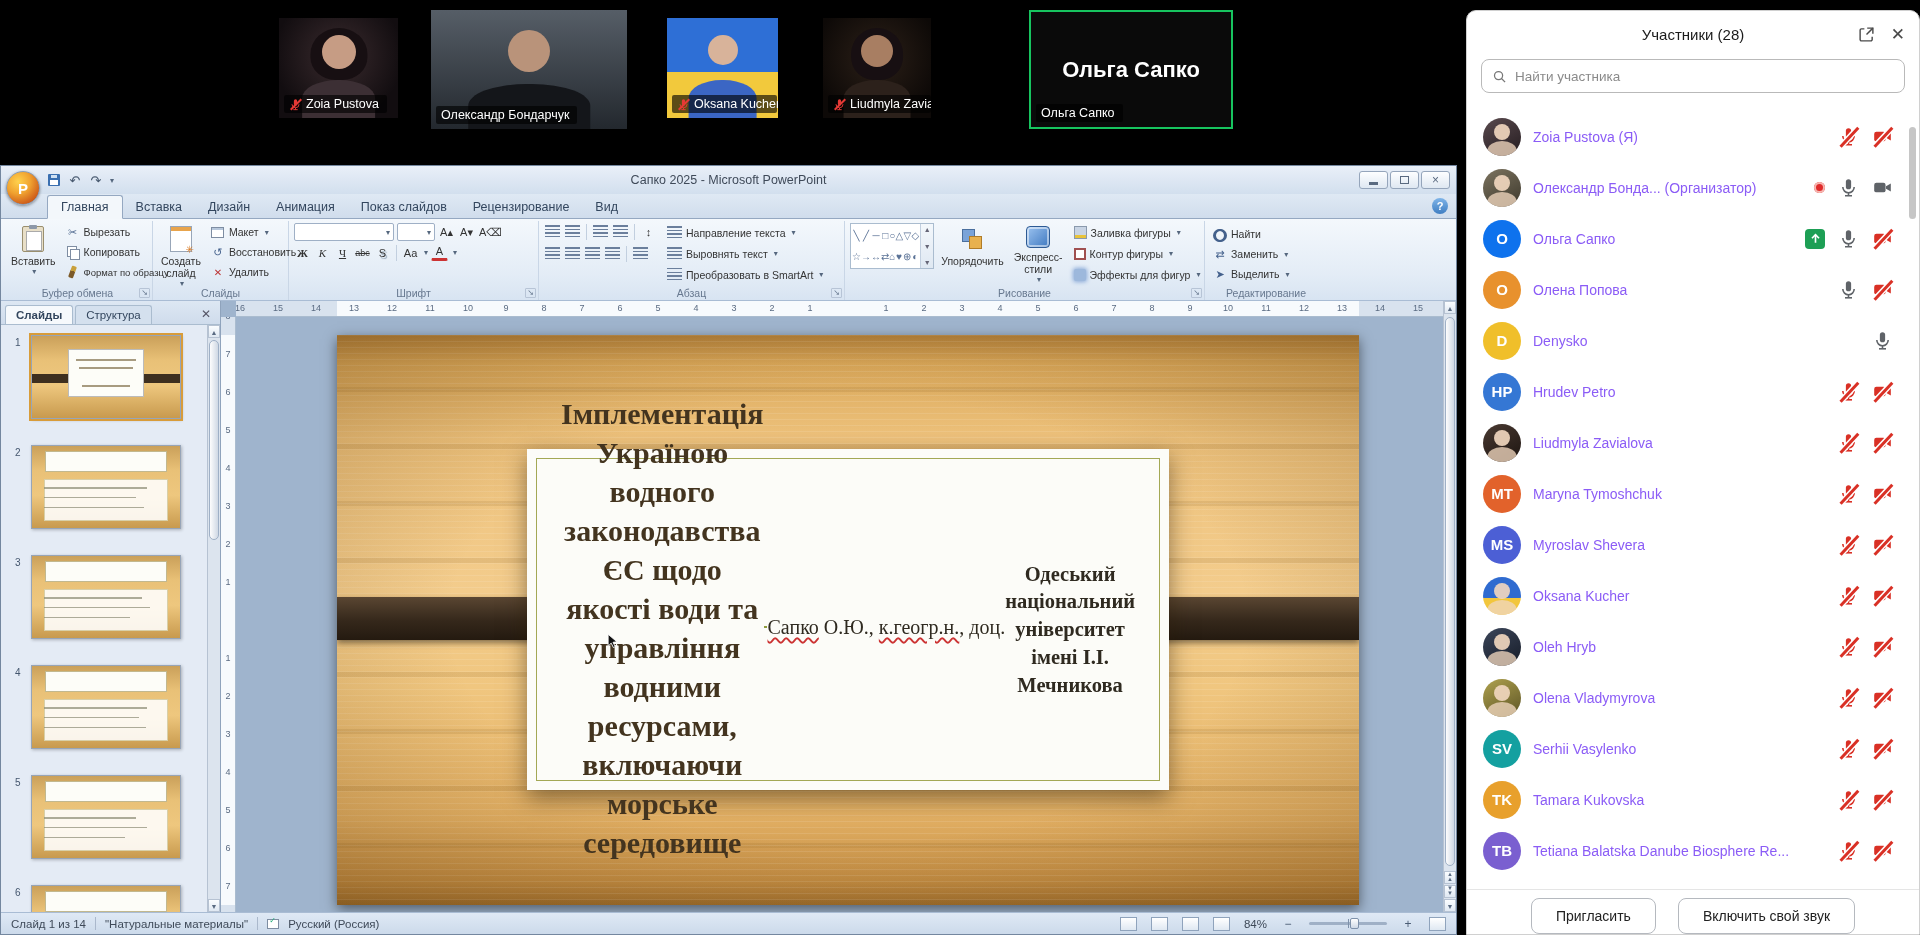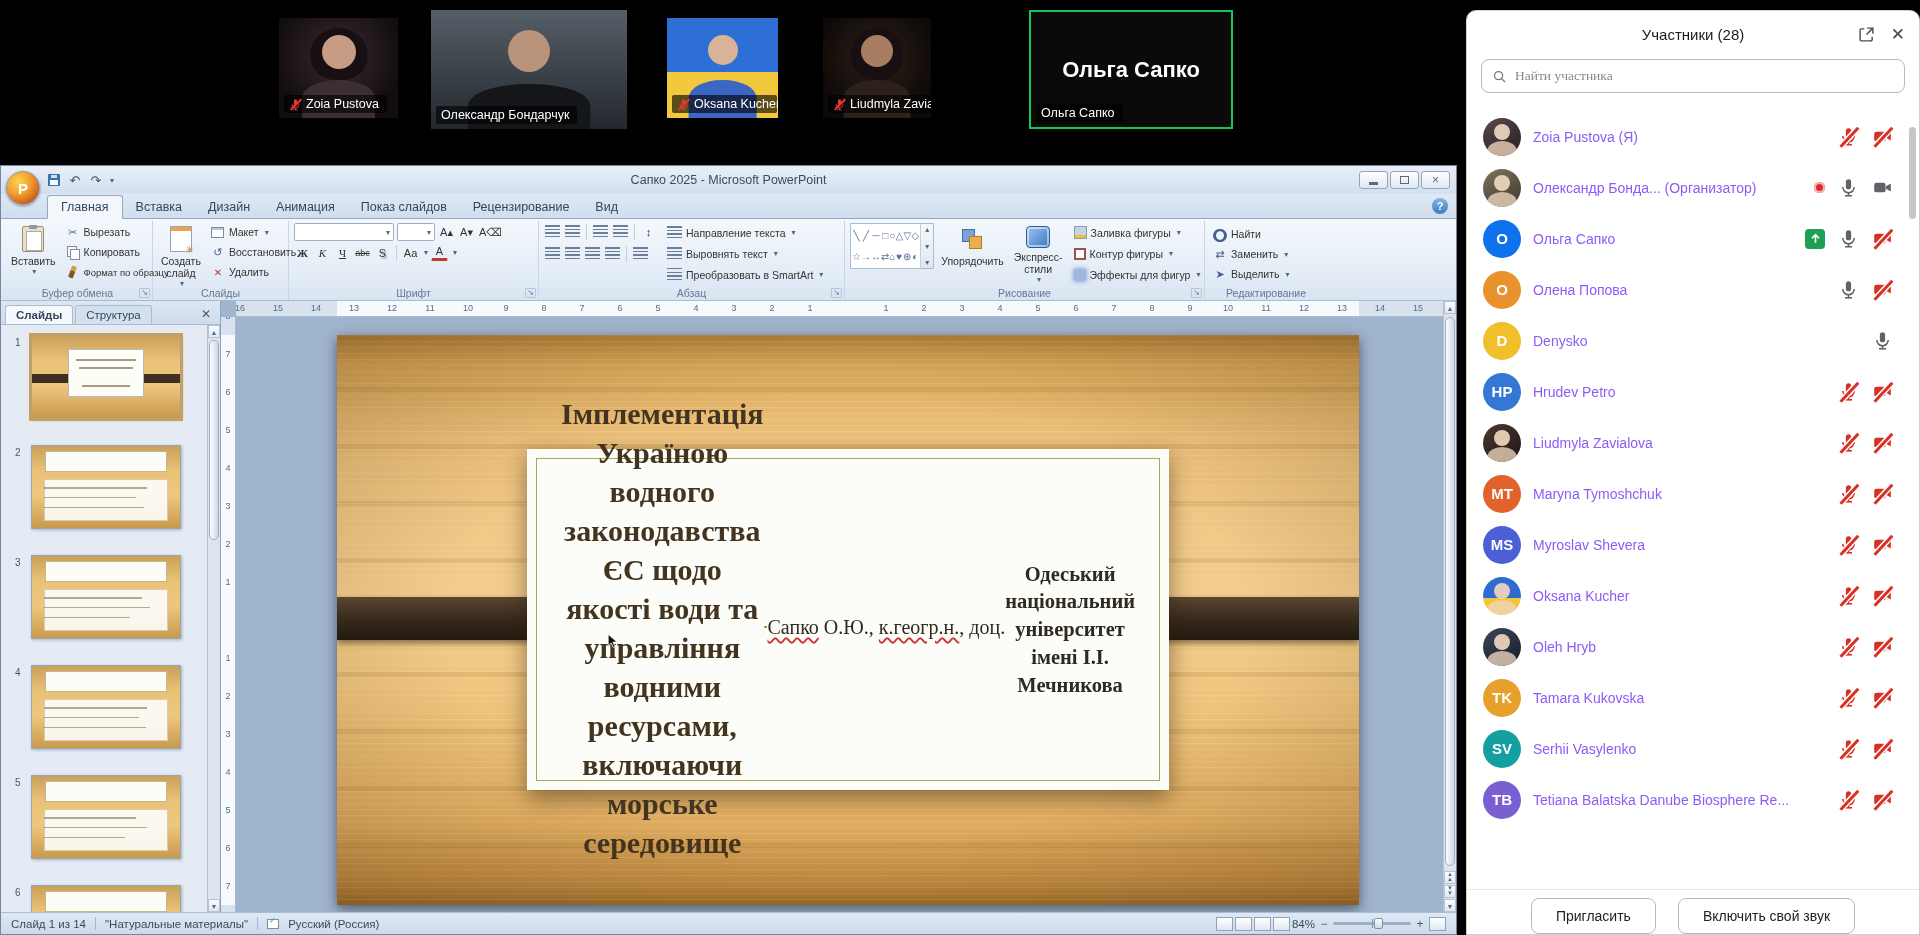--- a/index.html
+++ b/index.html
@@ -141,36 +141,36 @@
   .slide-cursor{position:absolute;left:369px;top:316px;width:15px;height:15px;z-index:3}
   .ed-sb{position:absolute;right:0;top:0;bottom:0;width:13px;background:#dce4ee;border-left:1px solid #b6c2d2}
   .ed-sb .sb-thumb{top:16px;bottom:46px}
   .dbl{font-size:6px;line-height:1;letter-spacing:0}
 
   
   .statusbar{height:22px;background:linear-gradient(#dfe9f5,#ccdaeb);border-top:1px solid #a9bcd4;display:flex;align-items:center;font-size:11.5px;color:#3f4a59;padding:0 10px;gap:9px;flex:0 0 auto}
   .ssep{width:1px;height:13px;background:#aab8cc}
   .spell-ic{width:12px;height:10px;background:#fff;border:1px solid #7e8da2;position:relative}
   .spell-ic::after{content:"✓";position:absolute;left:1px;top:-4px;color:#2a7;font-size:8px}
-  .sb-right{margin-left:auto;display:flex;align-items:center;gap:2px}
+  .sb-right{margin-left:auto;display:flex;align-items:center;gap:14px}
   .vb{width:17px;height:14px;border:1px solid #8fa3bc;background:linear-gradient(#fff,#dfe8f2)}
   .zs-track{width:78px;height:3px;background:#9fb0c6;position:relative;border-radius:2px}
   .zs-notch{position:absolute;left:50%;top:-3px;width:1px;height:9px;background:#7e91aa}
   .zs-thumb{position:absolute;left:52%;top:-4px;width:9px;height:11px;background:linear-gradient(#fefefe,#cfd9e6);border:1px solid #7e91aa;border-radius:2px}
   .zbtn{font-size:12px;color:#4a5c74;width:14px;text-align:center}
 
   
   .pp{position:absolute;left:1466px;top:10px;width:454px;height:925px;background:#fff;border-radius:10px 10px 0 0;border:1px solid #d0d0d0;overflow:hidden;display:flex;flex-direction:column}
   .pp-header{height:46px;display:flex;align-items:center;justify-content:center;position:relative;font-size:15px;font-weight:normal;color:#1b1b1b;flex:0 0 auto}
   .pp-hicons{position:absolute;right:14px;top:0;height:100%;display:flex;align-items:center;gap:16px;color:#4a4a4a}
   .hic{width:17px;height:17px}
   .pp-close{font-size:17px;color:#4a4a4a;line-height:1}
   .pp-search{margin:2px 14px 10px;height:34px;border:1px solid #b9b9b9;border-radius:8px;display:flex;align-items:center;padding:0 10px;gap:8px;flex:0 0 auto}
   .pp-search .hic{width:15px;height:15px;color:#777}
-  .pp-search input{border:none;outline:none;font-size:13.5px;flex:1;color:#333;font-family:Liberation Serif, serif;background:transparent}
+  .pp-search input{border:none;outline:none;font-size:13.5px;flex:1;color:#333;font-family:Liberation Sans, sans-serif;background:transparent}
   .pp-search input::placeholder{color:#8a8a8a}
   .pp-list{flex:1;overflow:hidden;padding-top:8px}
   .prow{height:51px;display:flex;align-items:center;padding:0 26px 0 16px;gap:12px}
   .avatar{width:38px;height:38px;border-radius:50%;flex:0 0 auto;display:flex;align-items:center;justify-content:center;color:#fff;font-size:15px;font-weight:bold;position:relative;overflow:hidden;background:#888}
   .ph-h{position:absolute;left:50%;top:18%;width:42%;height:42%;transform:translateX(-50%);border-radius:50%;background:rgba(240,214,190,.92)}
   .ph-b{position:absolute;left:50%;bottom:-10%;width:76%;height:48%;transform:translateX(-50%);border-radius:50% 50% 0 0;background:rgba(240,214,190,.78)}
   .pa-zoia{background:linear-gradient(150deg,#5a4a4e,#241c20)}
   .pa-oleksandr{background:linear-gradient(150deg,#7d7460,#3c382c)}
   .pa-liudmyla{background:linear-gradient(150deg,#4a3a32,#1c1410)}
   .pa-oksana{background:linear-gradient(180deg,#2f6bd0 0 55%,#f2c63c 55%)}
@@ -933,41 +933,60 @@
             </svg>
           </span>
         <span class="icw slash">
             <svg class="ic">
               <use href="#i-cam"></use>
             </svg>
           </span>
       </span>
     </div>
 
+    <div class="prow">
+      <span class="avatar photo pa-olenav">
+          <span class="ph-h"></span>
+          <span class="ph-b"></span>
+        </span>
+      <span class="pname">Olena Vladymyrova</span>
+      <span class="picons">
+        <span class="icw slash">
+            <svg class="ic">
+              <use href="#i-mic"></use>
+            </svg>
+          </span>
+        <span class="icw slash">
+            <svg class="ic">
+              <use href="#i-cam"></use>
+            </svg>
+          </span>
+      </span>
+    </div>
+
+    <div class="prow">
+      <span class="avatar init" style="background: rgb(20, 160, 160);">SV</span>
+      <span class="pname">Serhii Vasylenko</span>
+      <span class="picons">
+        <span class="icw slash">
+            <svg class="ic">
+              <use href="#i-mic"></use>
+            </svg>
+          </span>
+        <span class="icw slash">
+            <svg class="ic">
+              <use href="#i-cam"></use>
+            </svg>
+          </span>
+      </span>
+    </div>
 
     <div class="prow">
       <span class="avatar init" style="background: rgb(232, 160, 44);">TK</span>
       <span class="pname">Tamara Kukovska</span>
-      <span class="picons">
-        <span class="icw slash">
-            <svg class="ic">
-              <use href="#i-mic"></use>
-            </svg>
-          </span>
-        <span class="icw slash">
-            <svg class="ic">
-              <use href="#i-cam"></use>
-            </svg>
-          </span>
-      </span>
-    </div>
-
-    <div class="prow">
-      <span class="avatar init" style="background: rgb(20, 160, 160);">SV</span>
-      <span class="pname">Serhii Vasylenko</span>
       <span class="picons">
         <span class="icw slash">
             <svg class="ic">
               <use href="#i-mic"></use>
             </svg>
           </span>
         <span class="icw slash">
             <svg class="ic">
               <use href="#i-cam"></use>
             </svg>

